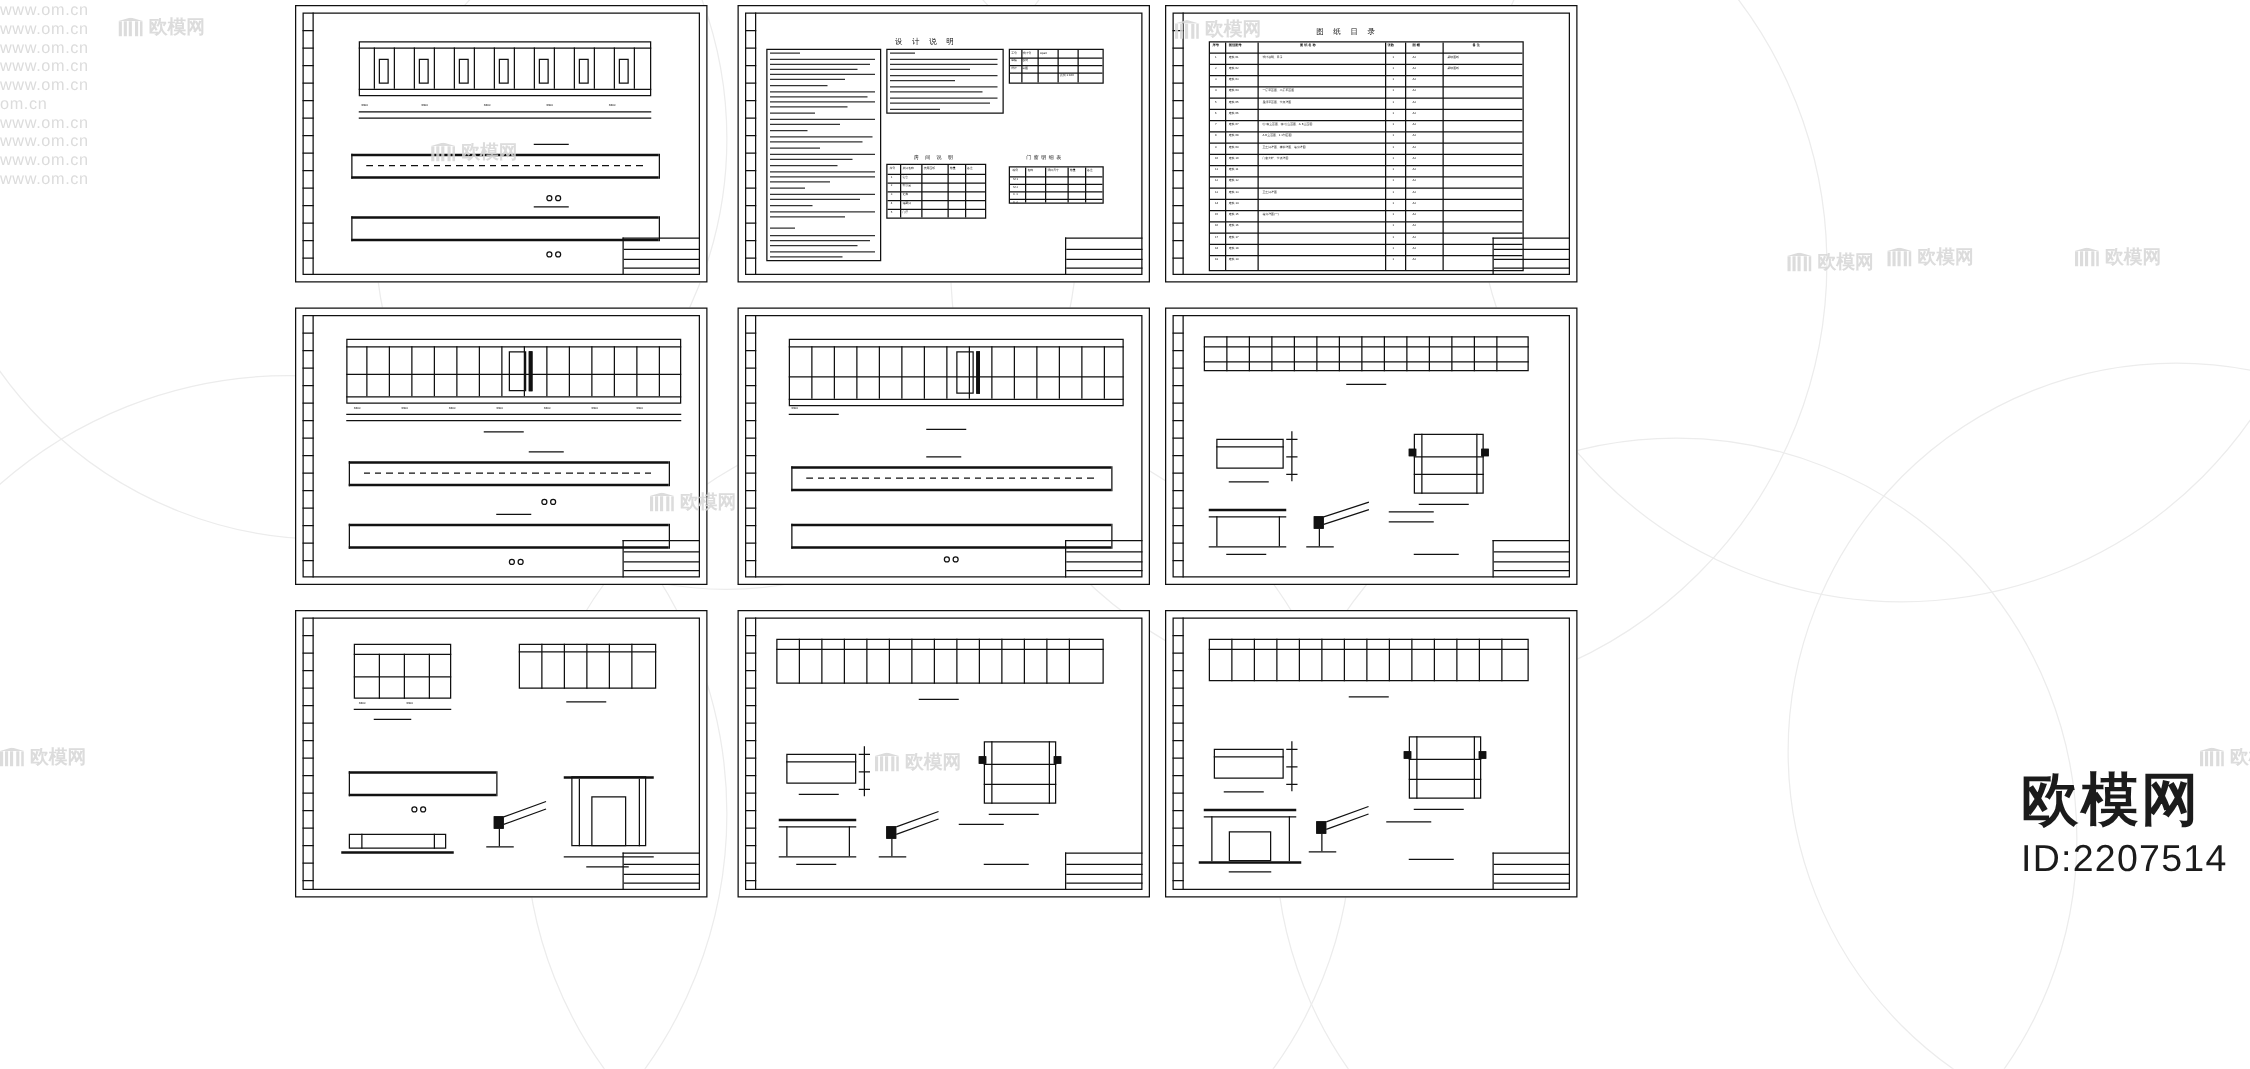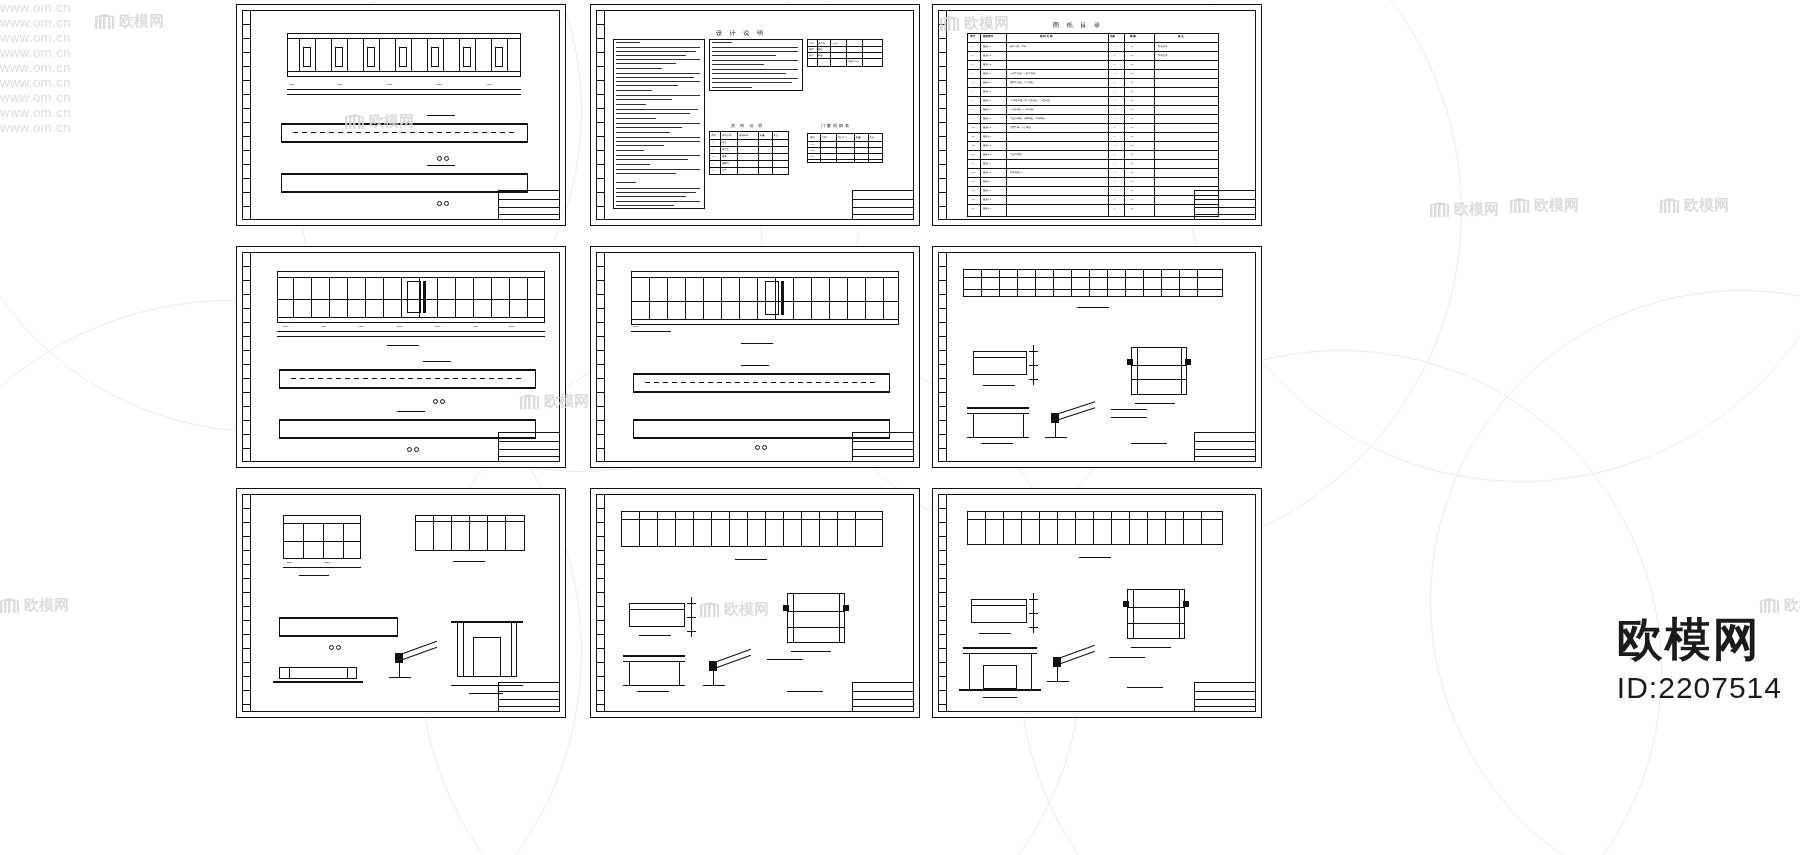--- a/index.html
+++ b/index.html
@@ -917,20 +917,21 @@
     <div class="wm-url" style="left:330px;top:14px;">www.om.cn</div>
     <div class="wm-url" style="left:612px;top:14px;">www.om.cn</div>
     <div class="wm" style="left:940px;top:14px;">
       <span class="wm-logo"></span>
       <span>欧模网</span>
     </div>
     <div class="wm-url" style="left:1150px;top:14px;">www.om.cn</div>
     <div class="wm-url" style="left:1395px;top:14px;">www.om.cn</div>
     <div class="wm-url" style="left:1630px;top:14px;">www.om.cn</div>
 
+    <div class="wm-url" style="left:0px;top:140px;">om.cn</div>
     <div class="wm-url" style="left:150px;top:255px;">www.om.cn</div>
     <div class="wm" style="left:345px;top:112px;">
       <span class="wm-logo"></span>
       <span>欧模网</span>
     </div>
     <div class="wm" style="left:520px;top:392px;">
       <span class="wm-logo"></span>
       <span>欧模网</span>
     </div>
     <div class="wm-url" style="left:1300px;top:120px;">www.om.cn</div>

